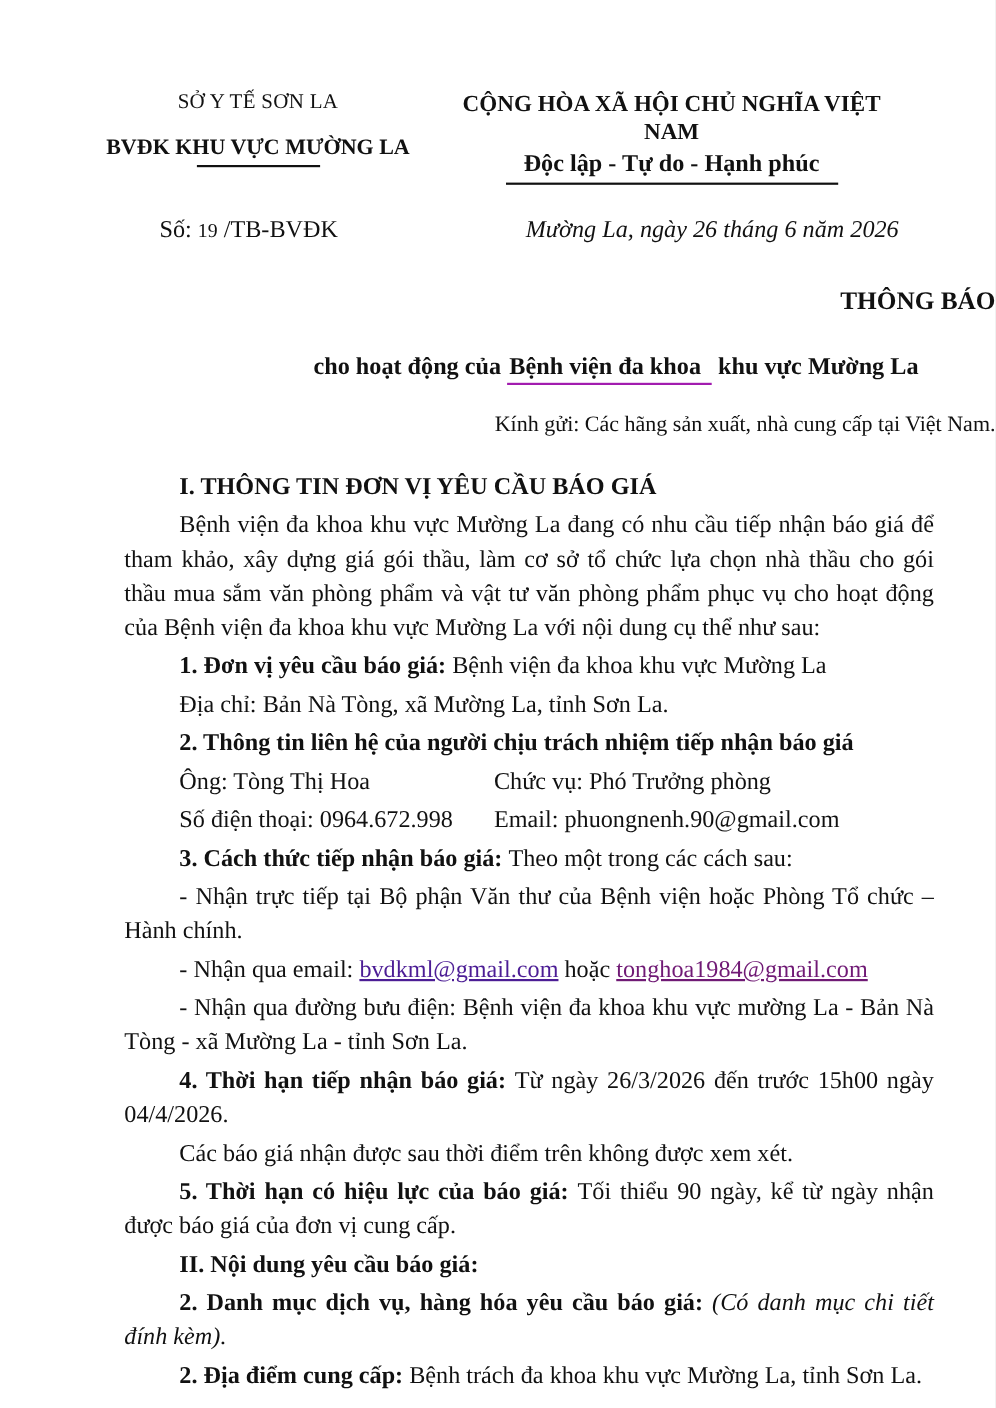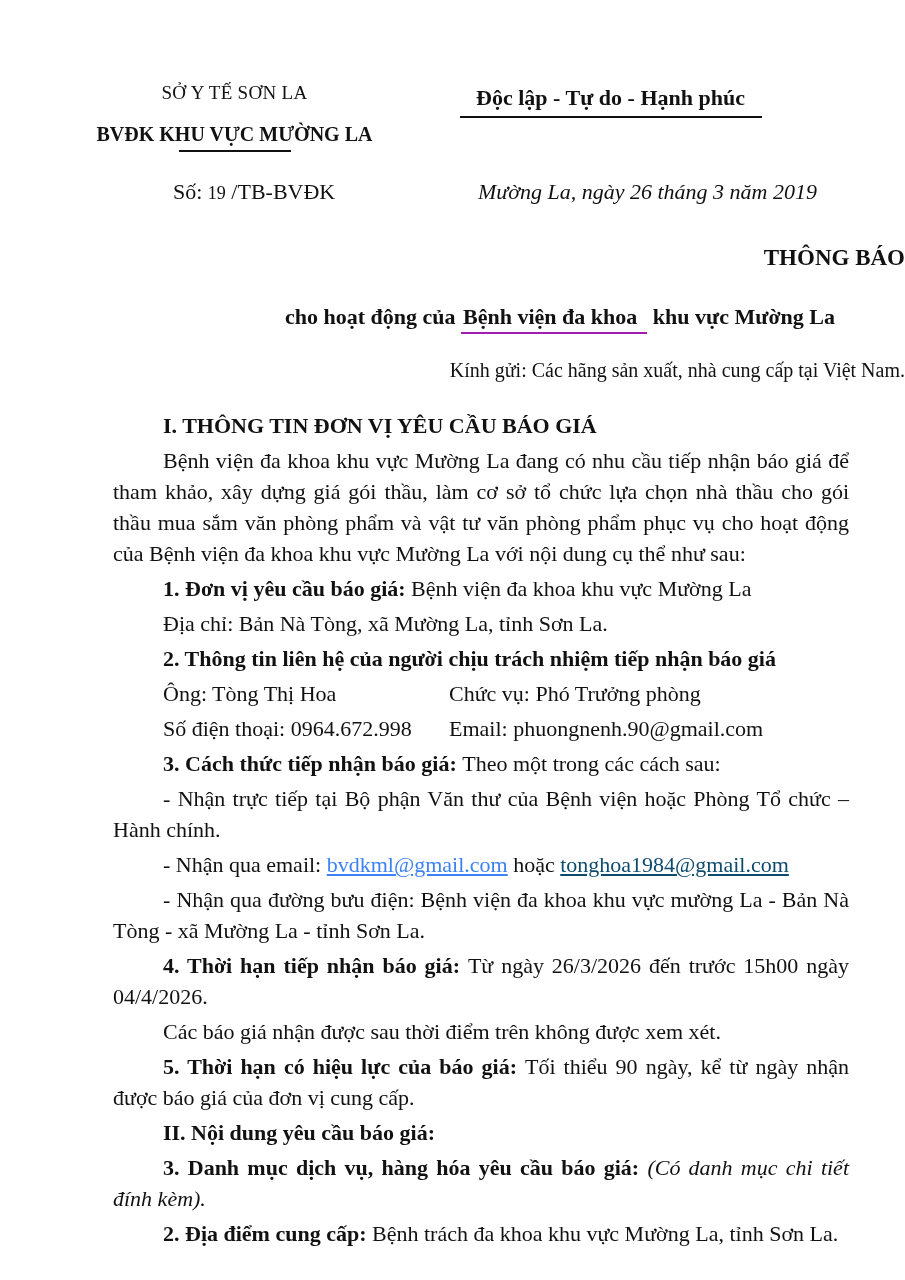--- a/index.html
+++ b/index.html
@@ -18,21 +18,21 @@
   .header-row{display:flex;padding-top:82px;}
   .header-left{width:305px;margin-left:82px;text-align:center;}
   .header-right{width:435px;margin-left:6px;text-align:center;}
   .org1{font-size:19px;letter-spacing:.3px;}
   .org2{font-size:20px;font-weight:bold;margin-top:19px;}
   .nat1{font-size:21px;font-weight:bold;}
   .nat2{font-size:22px;font-weight:bold;margin-top:3px;}
   .rule{height:2px;background:#111;}
   .rule-left{width:112px;margin:4px auto 0;}
   .rule-right{width:302px;margin:5px auto 0;}
-  .number-row{display:flex;align-items:baseline;margin-top:27px;padding-left:28px;}
+  .number-row{display:flex;align-items:baseline;margin-top:27px;}
   .doc-number{margin-left:145px;font-size:22px;}
   .doc-number .num{font-size:18px;}
   .date-line{margin-left:auto;margin-right:88px;font-style:italic;font-size:22px;}
   
   .title-block{text-align:right;margin-top:40px;}
   .doc-title{font-size:23px;font-weight:bold;}
   .doc-subtitle{font-size:22px;font-weight:bold;line-height:30px;margin-top:1px;padding:0 70px;}
   .u-span{display:inline-block;border-bottom:2px solid #a21caf;padding:0 10px 3px 2px;line-height:24px;}
   .salutation{margin-top:25px;font-size:20px;}
   
@@ -51,32 +51,33 @@
 
 <div class="page">
 
   <div class="header-row">
     <div class="header-left">
       <div class="org1">SỞ Y TẾ SƠN LA</div>
       <div class="org2">BVĐK KHU VỰC MƯỜNG LA</div>
       <div class="rule rule-left"></div>
     </div>
     <div class="header-right">
+      <div class="nat1">CỘNG HÒA XÃ HỘI CHỦ NGHĨA VIỆT NAM</div>
       <div class="nat2">Độc lập - Tự do - Hạnh phúc</div>
       <div class="rule rule-right"></div>
     </div>
   </div>
 
   <div class="number-row">
     <div class="doc-number">
       <span>Số:</span>
       <span class="num">19</span>
       <span>/TB-BVĐK</span>
     </div>
-    <div class="date-line">Mường La, ngày 26 tháng 3 năm 2019</div>
+    <div class="date-line">Mường La, ngày 26 tháng 6 năm 2026</div>
   </div>
 
   <div class="title-block">
     <div class="doc-title">THÔNG BÁO</div>
     <div class="doc-subtitle">
       <br>
       <span>cho hoạt động của </span><span class="u-span">Bệnh viện đa khoa</span><span> khu vực Mường La</span>
     </div>
     <div class="salutation">Kính gửi: Các hãng sản xuất, nhà cung cấp tại Việt Nam.</div>
   </div>
@@ -90,23 +91,23 @@
       <p class="two-col">
         <span class="c0"><span>Ông: Tòng Thị Hoa</span></span>
         <span class="c1"><span>Chức vụ: Phó Trưởng phòng</span></span>
       </p>
       <p class="two-col">
         <span class="c0"><span>Số điện thoại: 0964.672.998</span></span>
         <span class="c1"><span>Email: phuongnenh.90@gmail.com</span></span>
       </p>
       <p class="ind"><span class="b">3. Cách thức tiếp nhận báo giá: </span><span>Theo một trong các cách sau:</span></p>
       <p class="ind just"><span>- Nhận trực tiếp tại Bộ phận Văn thư của Bệnh viện hoặc Phòng Tổ chức – Hành chính.</span></p>
-      <p class="ind"><span>- Nhận qua email: </span><a class="link" href="#" style="color: #3b82f6;">bvdkml@gmail.com</a><span> hoặc </span><a class="link" href="#" style="color: #0c4a6e;">tonghoa1984@gmail.com</a></p>
+      <p class="ind"><span>- Nhận qua email: </span><a class="link" href="#" style="color: #4c1d95;">bvdkml@gmail.com</a><span> hoặc </span><a class="link" href="#" style="color: #701a75;">tonghoa1984@gmail.com</a></p>
       <p class="ind just"><span>- Nhận qua đường bưu điện: Bệnh viện đa khoa khu vực mường La - Bản Nà Tòng - xã Mường La - tỉnh Sơn La.</span></p>
       <p class="ind just"><span class="b">4. Thời hạn tiếp nhận báo giá: </span><span>Từ ngày 26/3/2026 đến trước 15h00 ngày 04/4/2026.</span></p>
       <p class="ind"><span>Các báo giá nhận được sau thời điểm trên không được xem xét.</span></p>
       <p class="ind just"><span class="b">5. Thời hạn có hiệu lực của báo giá: </span><span>Tối thiểu 90 ngày, kể từ ngày nhận được báo giá của đơn vị cung cấp.</span></p>
       <p class="ind"><span class="b">II. Nội dung yêu cầu báo giá:</span></p>
-      <p class="ind just"><span class="b">3. Danh mục dịch vụ, hàng hóa yêu cầu báo giá: </span><span class="i">(Có danh mục chi tiết đính kèm).</span></p>
+      <p class="ind just"><span class="b">2. Danh mục dịch vụ, hàng hóa yêu cầu báo giá: </span><span class="i">(Có danh mục chi tiết đính kèm).</span></p>
       <p class="ind"><span class="b">2. Địa điểm cung cấp: </span><span>Bệnh trách đa khoa khu vực Mường La, tỉnh Sơn La.</span></p>
     </div>
 
 </div>
 
 </body></html>

